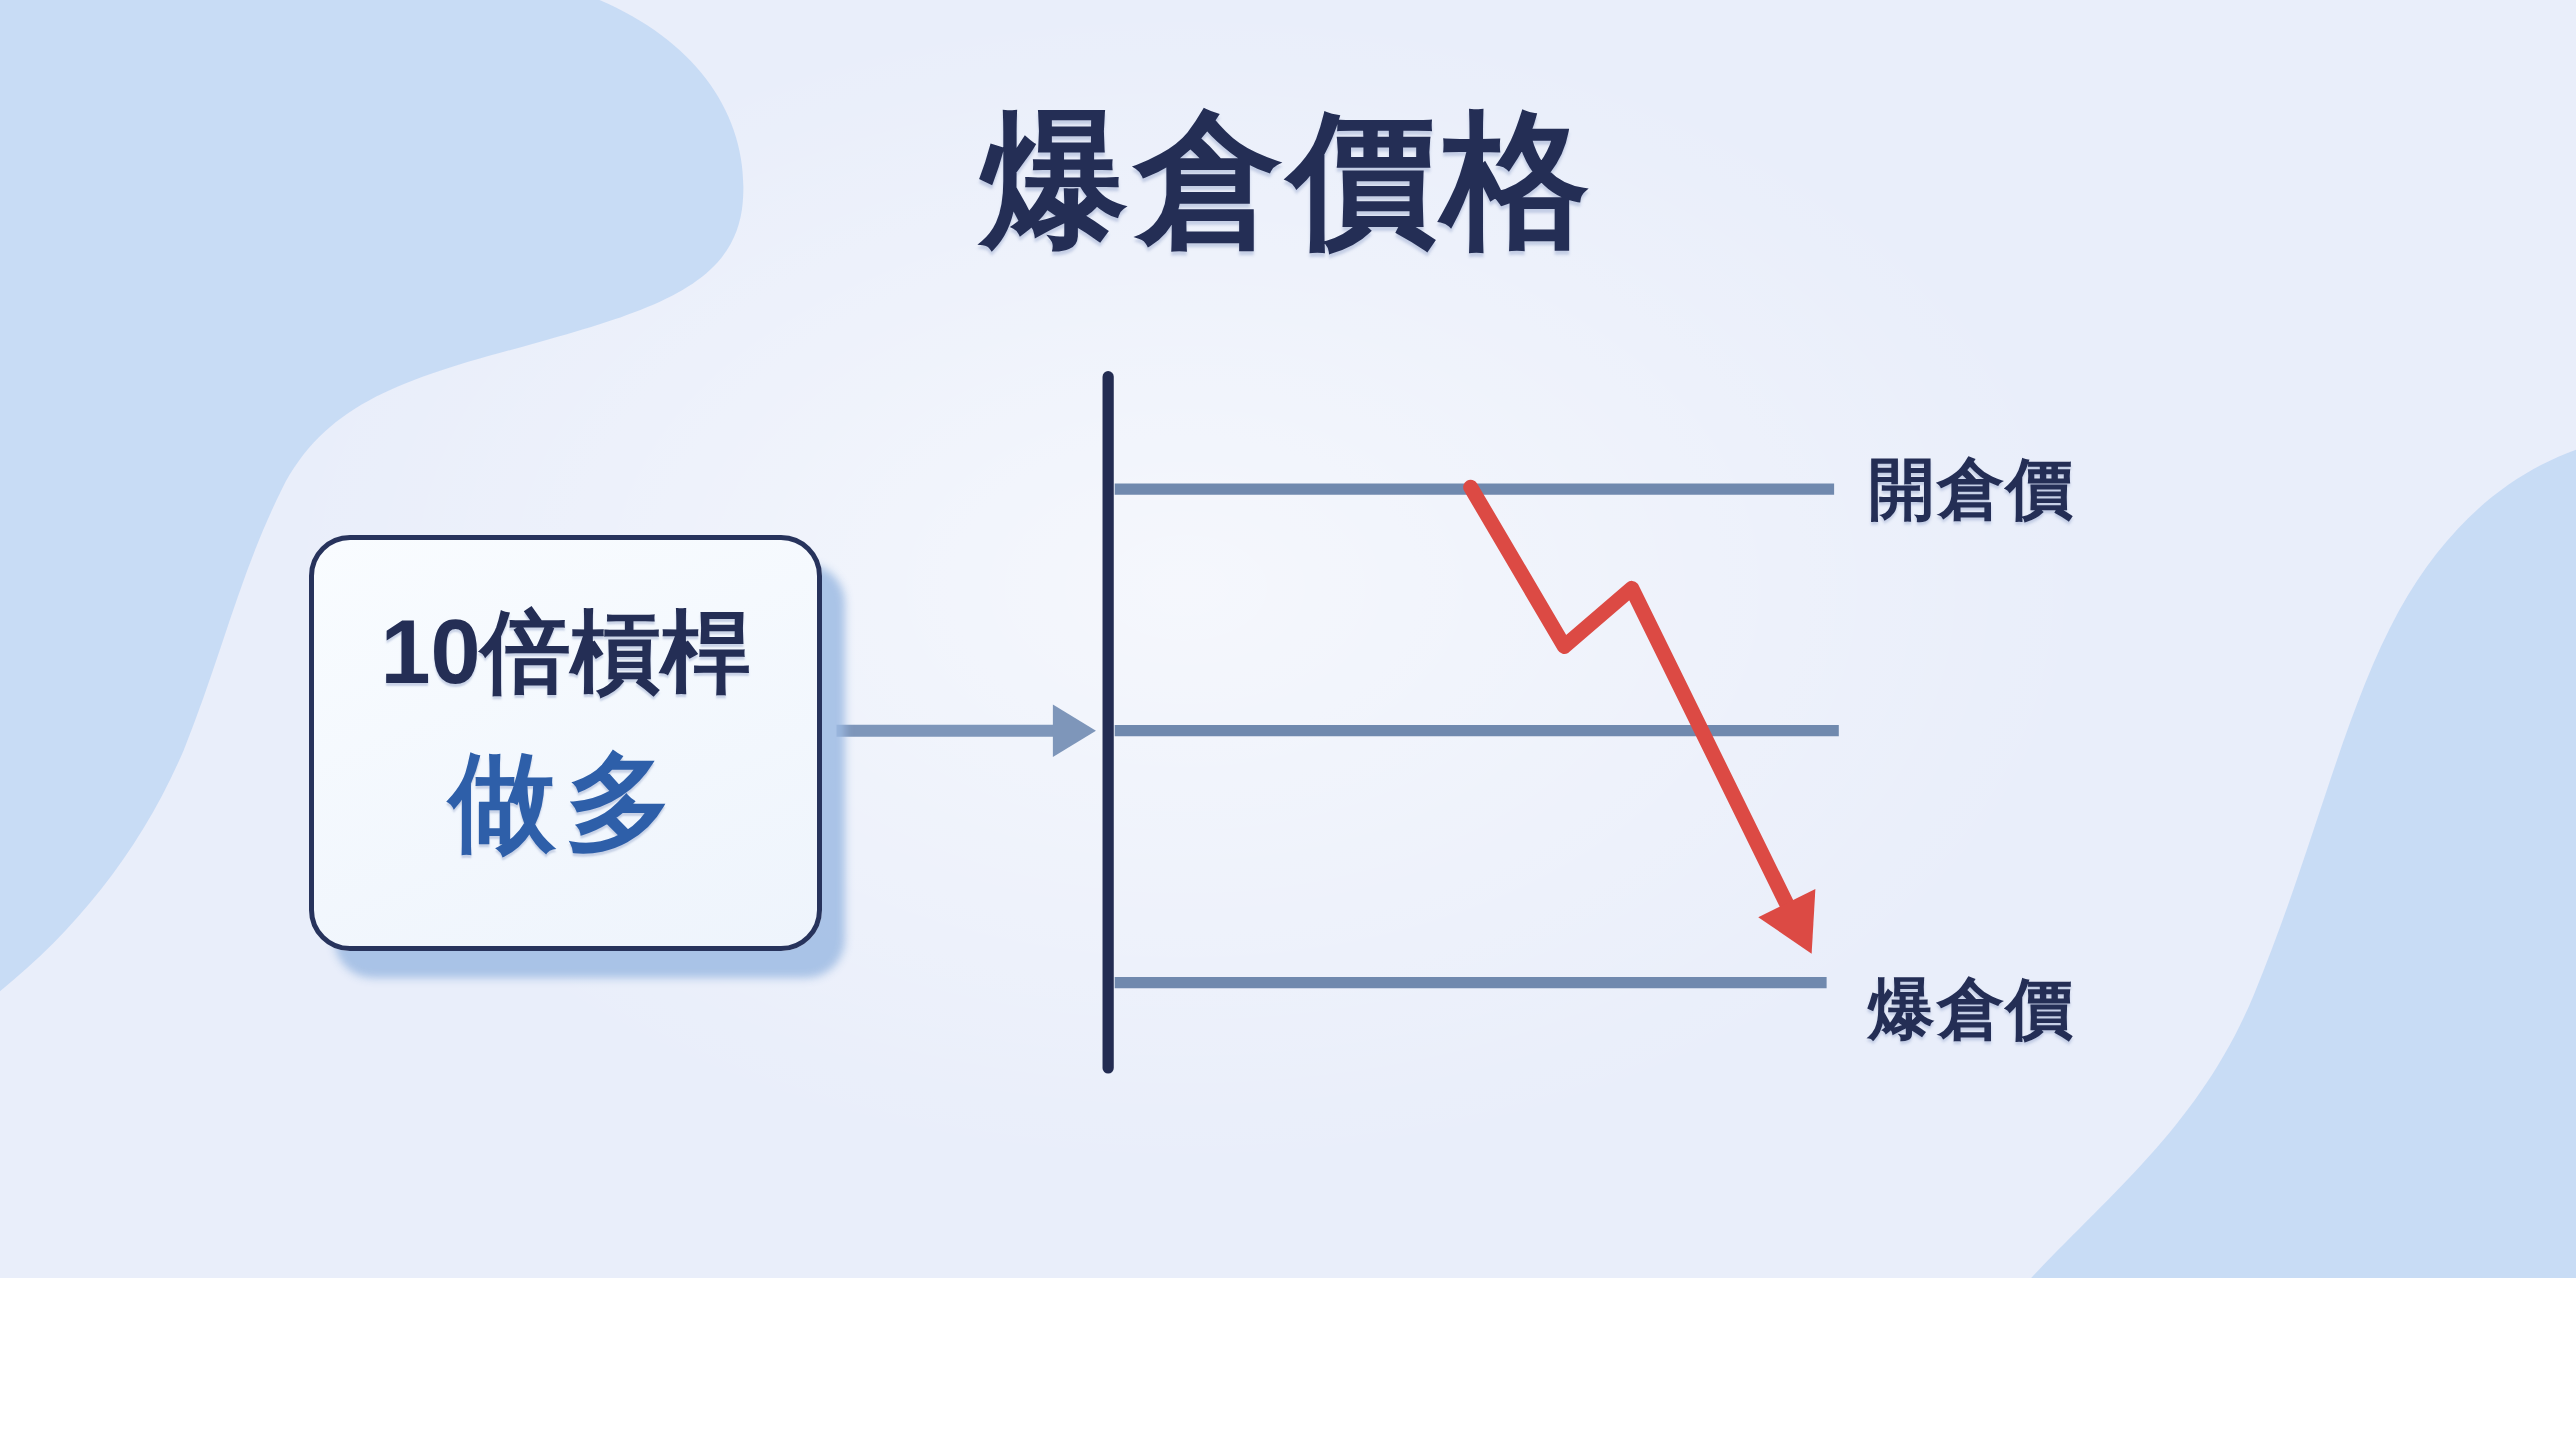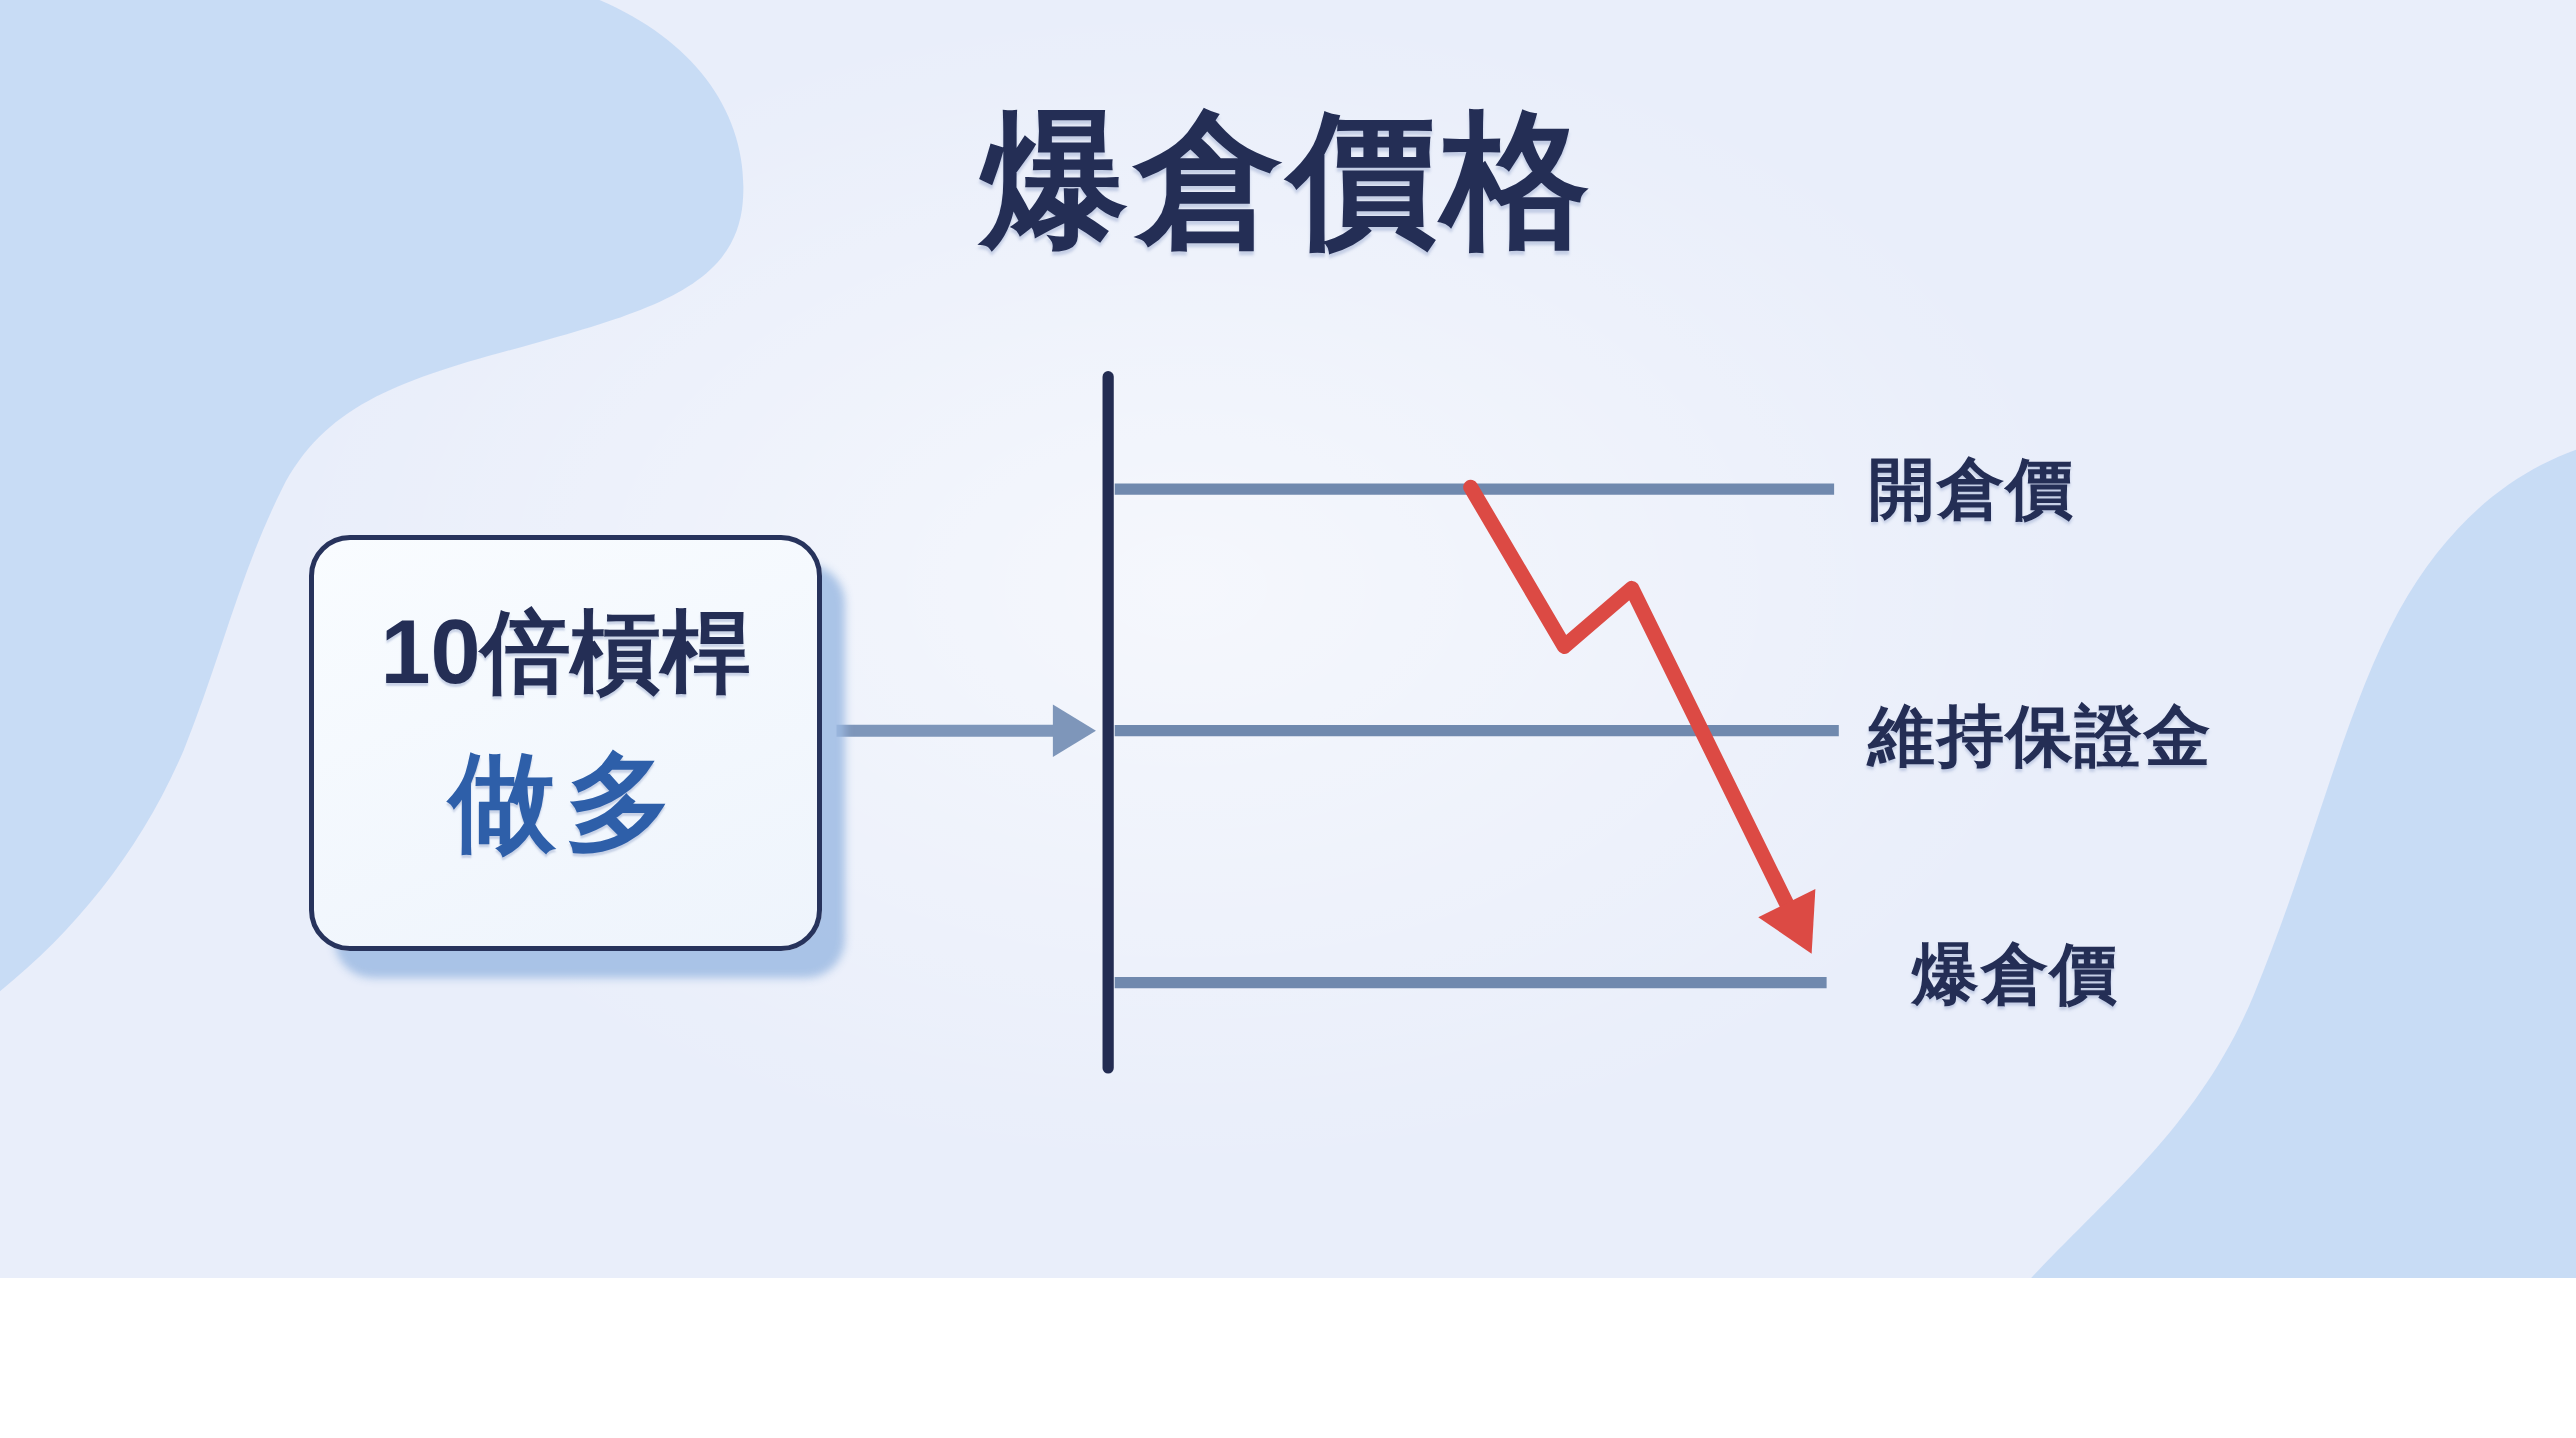--- a/index.html
+++ b/index.html
@@ -60,21 +60,21 @@
     left:1868px;
     transform:translateY(-50%);
     font-size:67px;font-weight:800;
     letter-spacing:1.9px;
     color:#242e55;
     white-space:nowrap;
     text-shadow:0 3.7px 2.8px rgba(120,140,190,0.35);
   }
   .lvl-open{top:489px;}
   .lvl-maintenance{top:736px;}
-  .lvl-liquidation{top:974px;margin-left:44px;}
+  .lvl-liquidation{top:1009px;}
 </style>
 </head>
 <body>
 
 <div class="canvas">
 
   <svg class="layer bg-layer" viewBox="0 0 2750 1536">
     <path fill-opacity="0.95" d="M 0,0 L 640,0
              C 745,45 800,125 793,215
              C 786,305 695,332 558,370
@@ -110,17 +110,16 @@
   </svg>
 
   <h1 class="title">爆倉價格</h1>
 
   <div class="scenario-box">
     <div class="line1">10倍槓桿</div>
     <div class="line2">做多</div>
   </div>
 
   <div class="lvl-label lvl-open">開倉價</div>
-  <div class="lvl-label lvl-maintenance">維持保證金</div>
   <div class="lvl-label lvl-liquidation">爆倉價</div>
 
 </div>
 
 
 </body></html>

